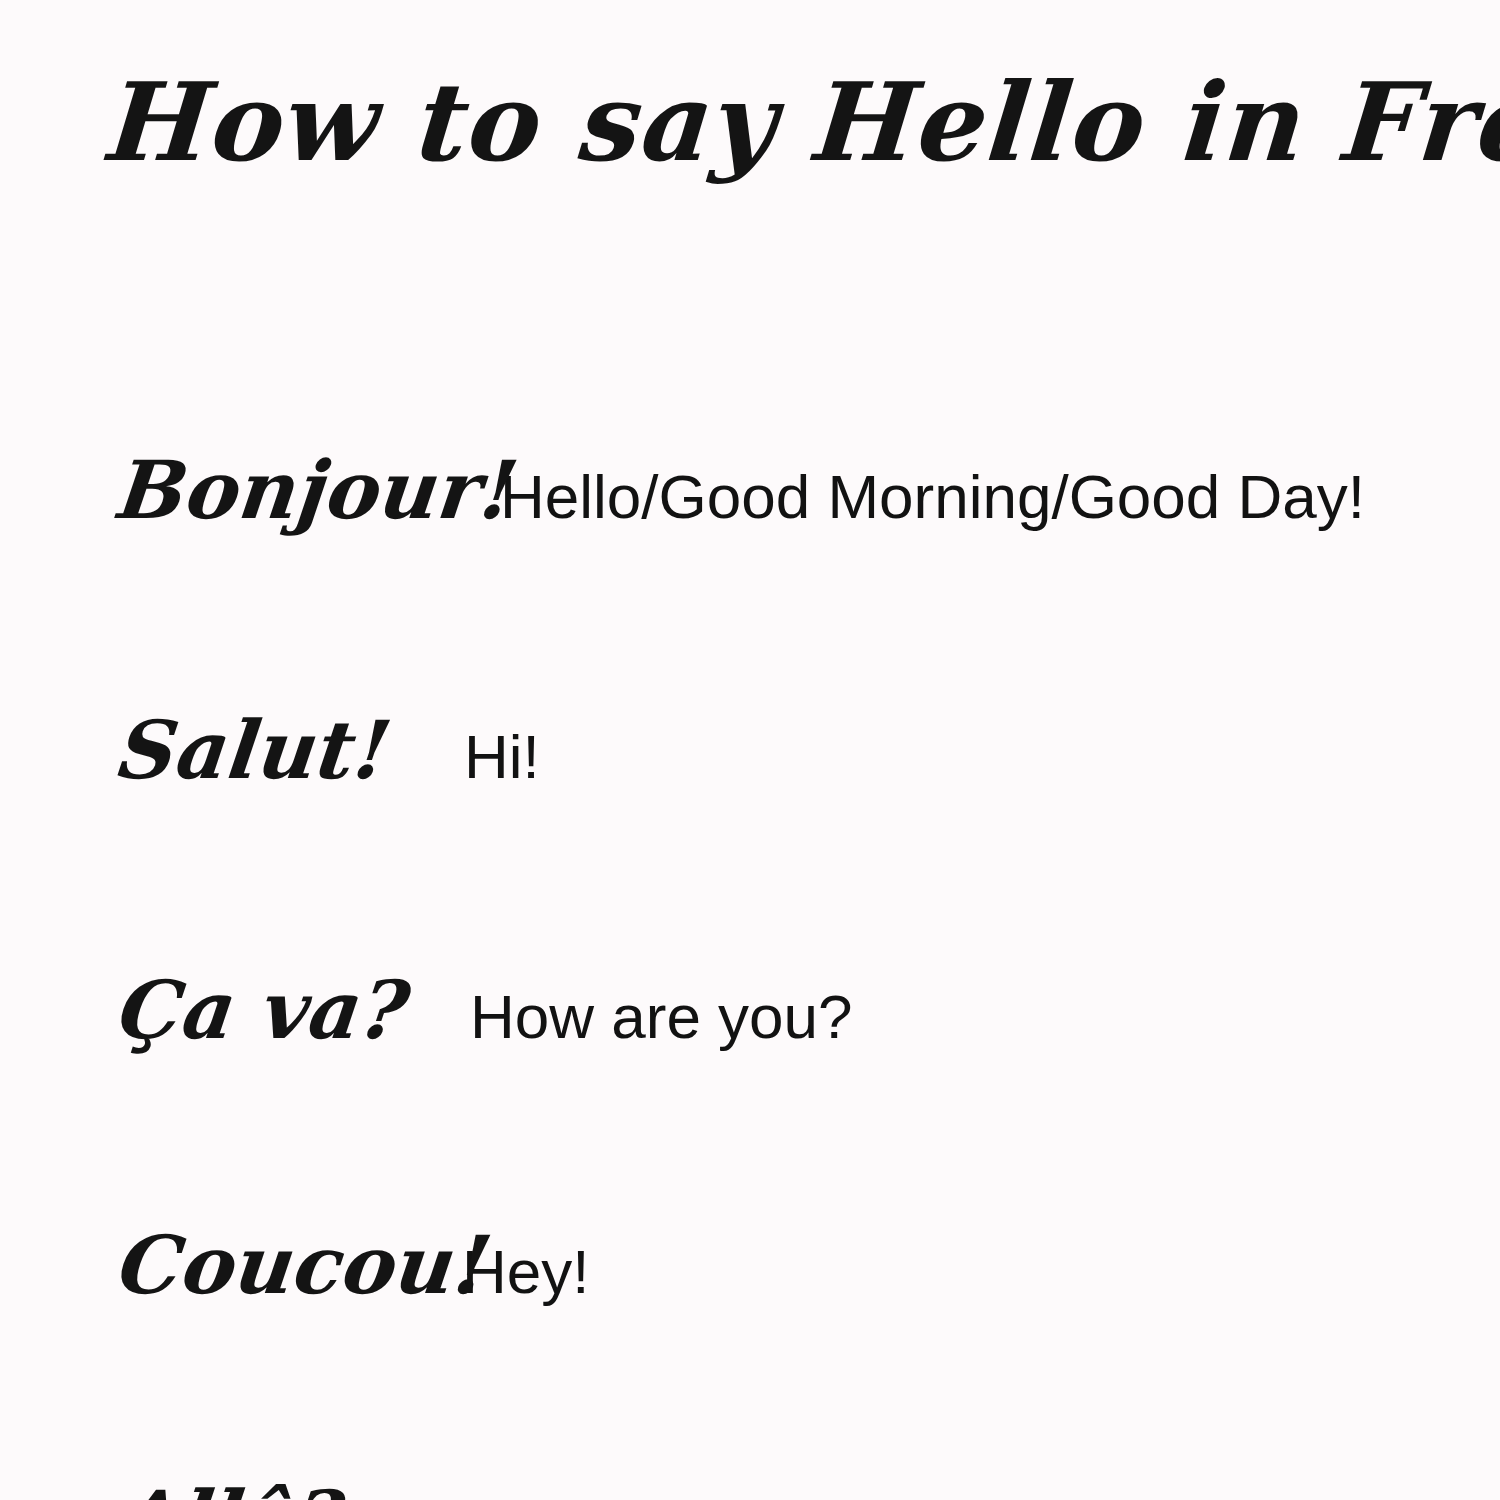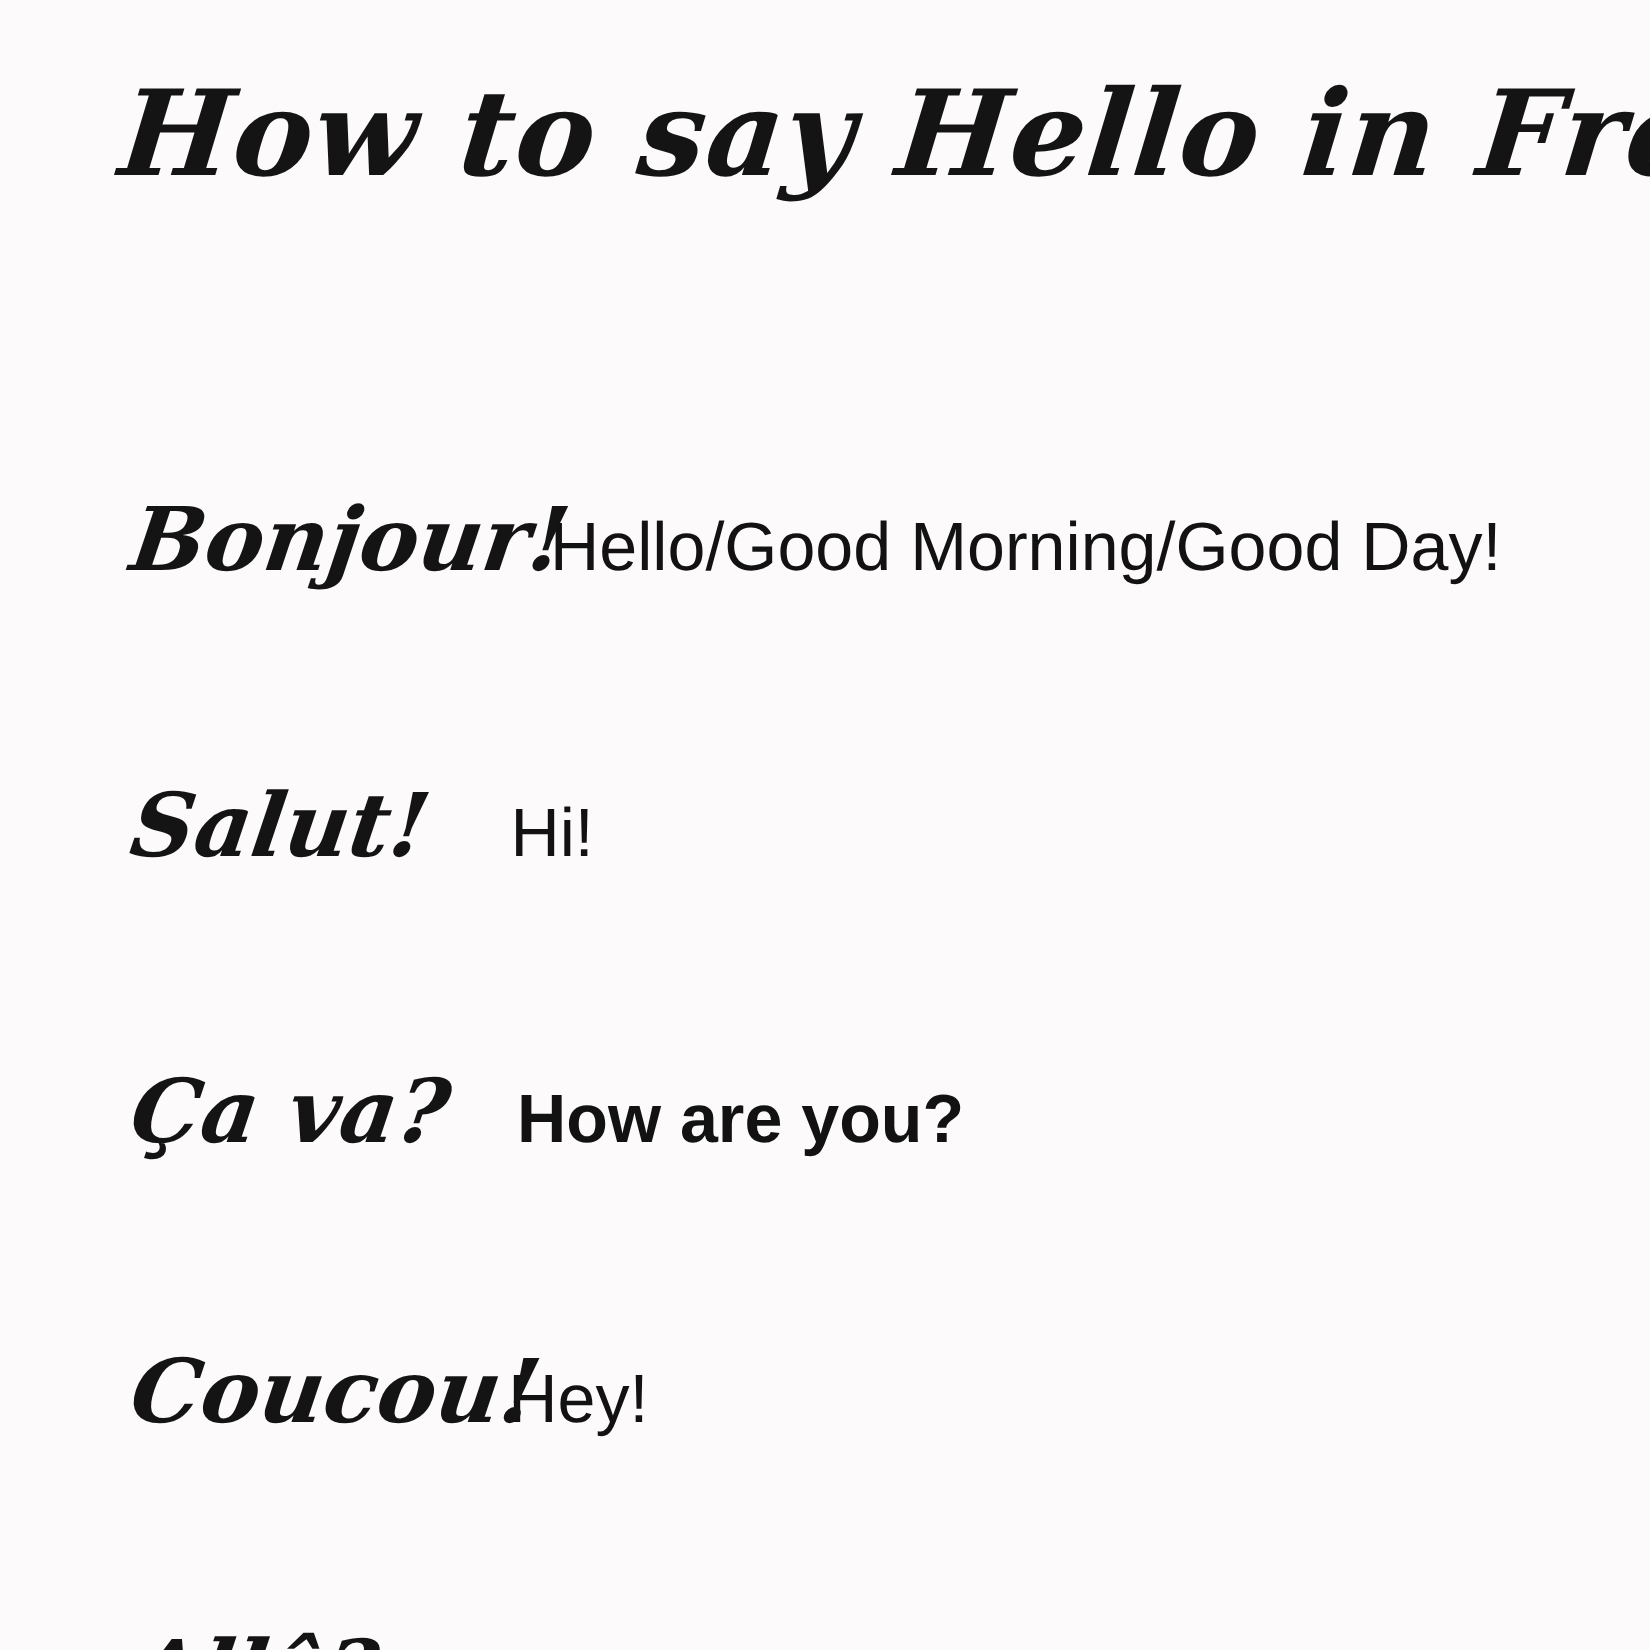--- a/index.html
+++ b/index.html
@@ -80,21 +80,21 @@
   }
 
   
   .row-1 .french { width: 380px; }
   .row-1 .english { margin-left: 0px; }
 
   .row-2 .french { width: 330px; }
   .row-2 .english { margin-left: 14px; }
 
   .row-3 .french { width: 320px; }
-  .row-3 .english { margin-left: 30px; font-weight: bold; }
+  .row-3 .english { margin-left: 30px; }
 
   .row-4 .french { width: 320px; }
   .row-4 .english { margin-left: 22px; }
 
   .row-5 .french { width: 270px; }
   .row-5 .english { margin-left: 25px; }
 
   
   .row-1 { padding-top: 50px; }
   .row-2 { padding-top: 60px; }

